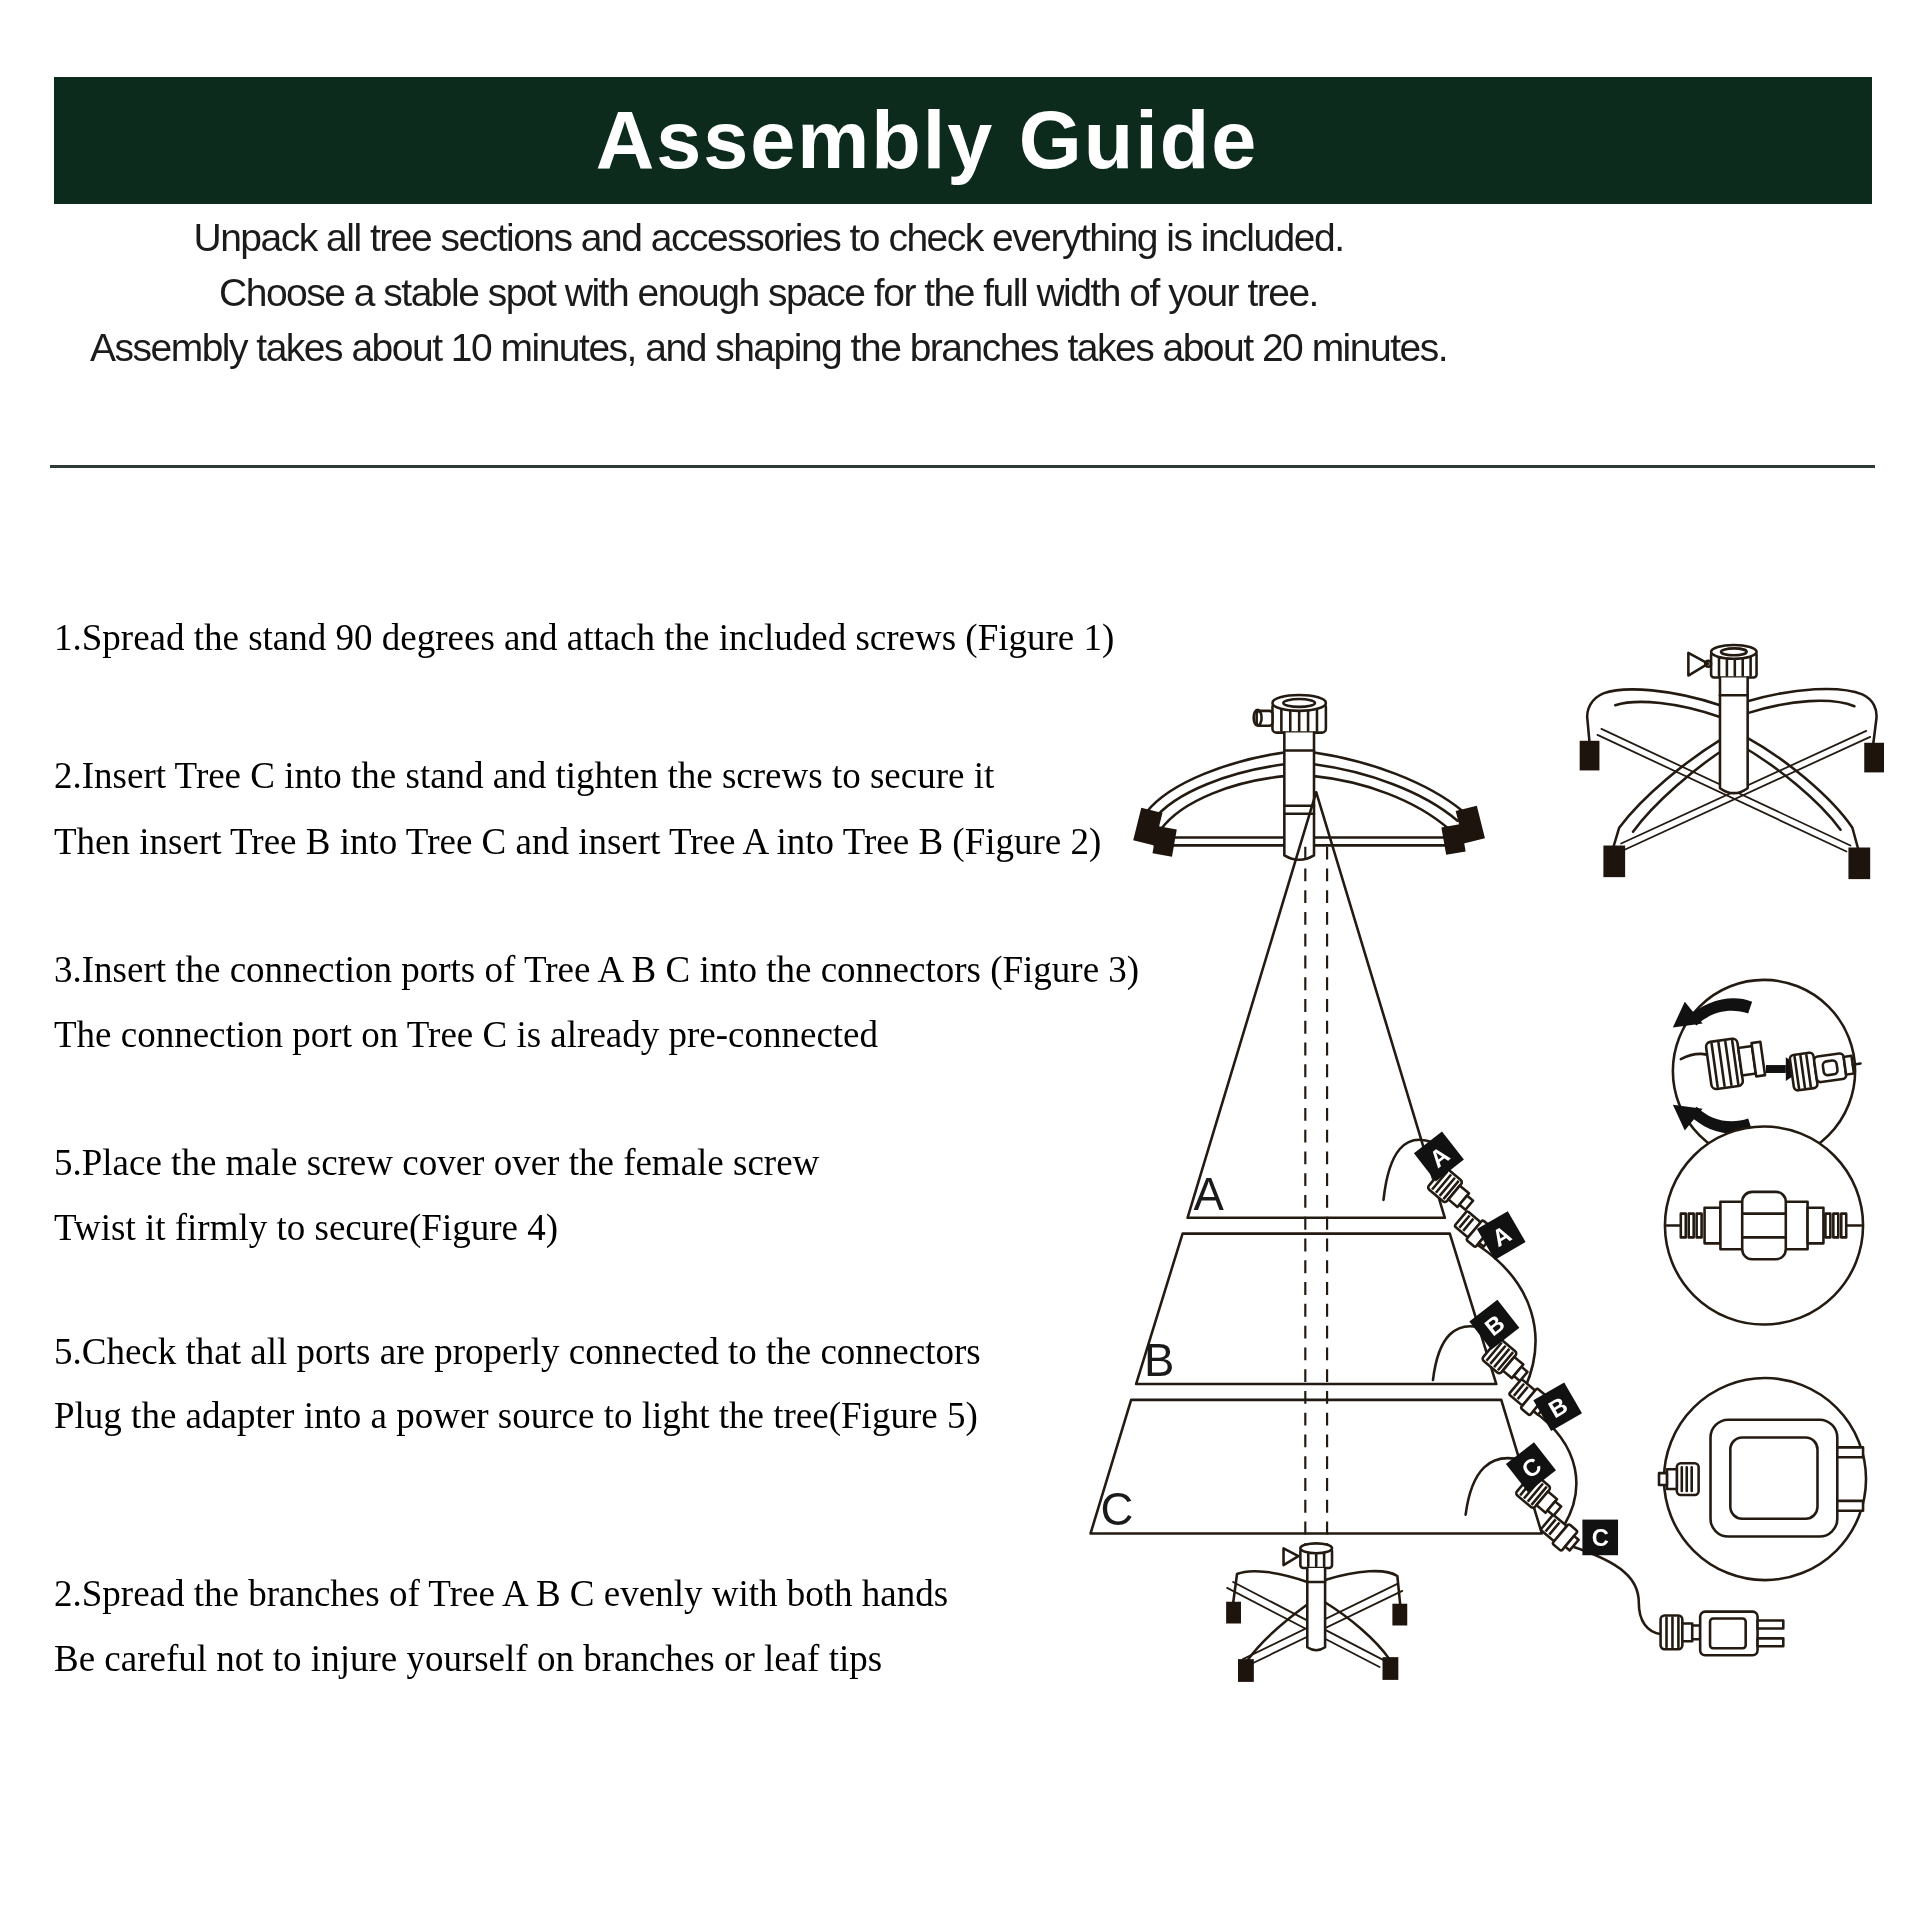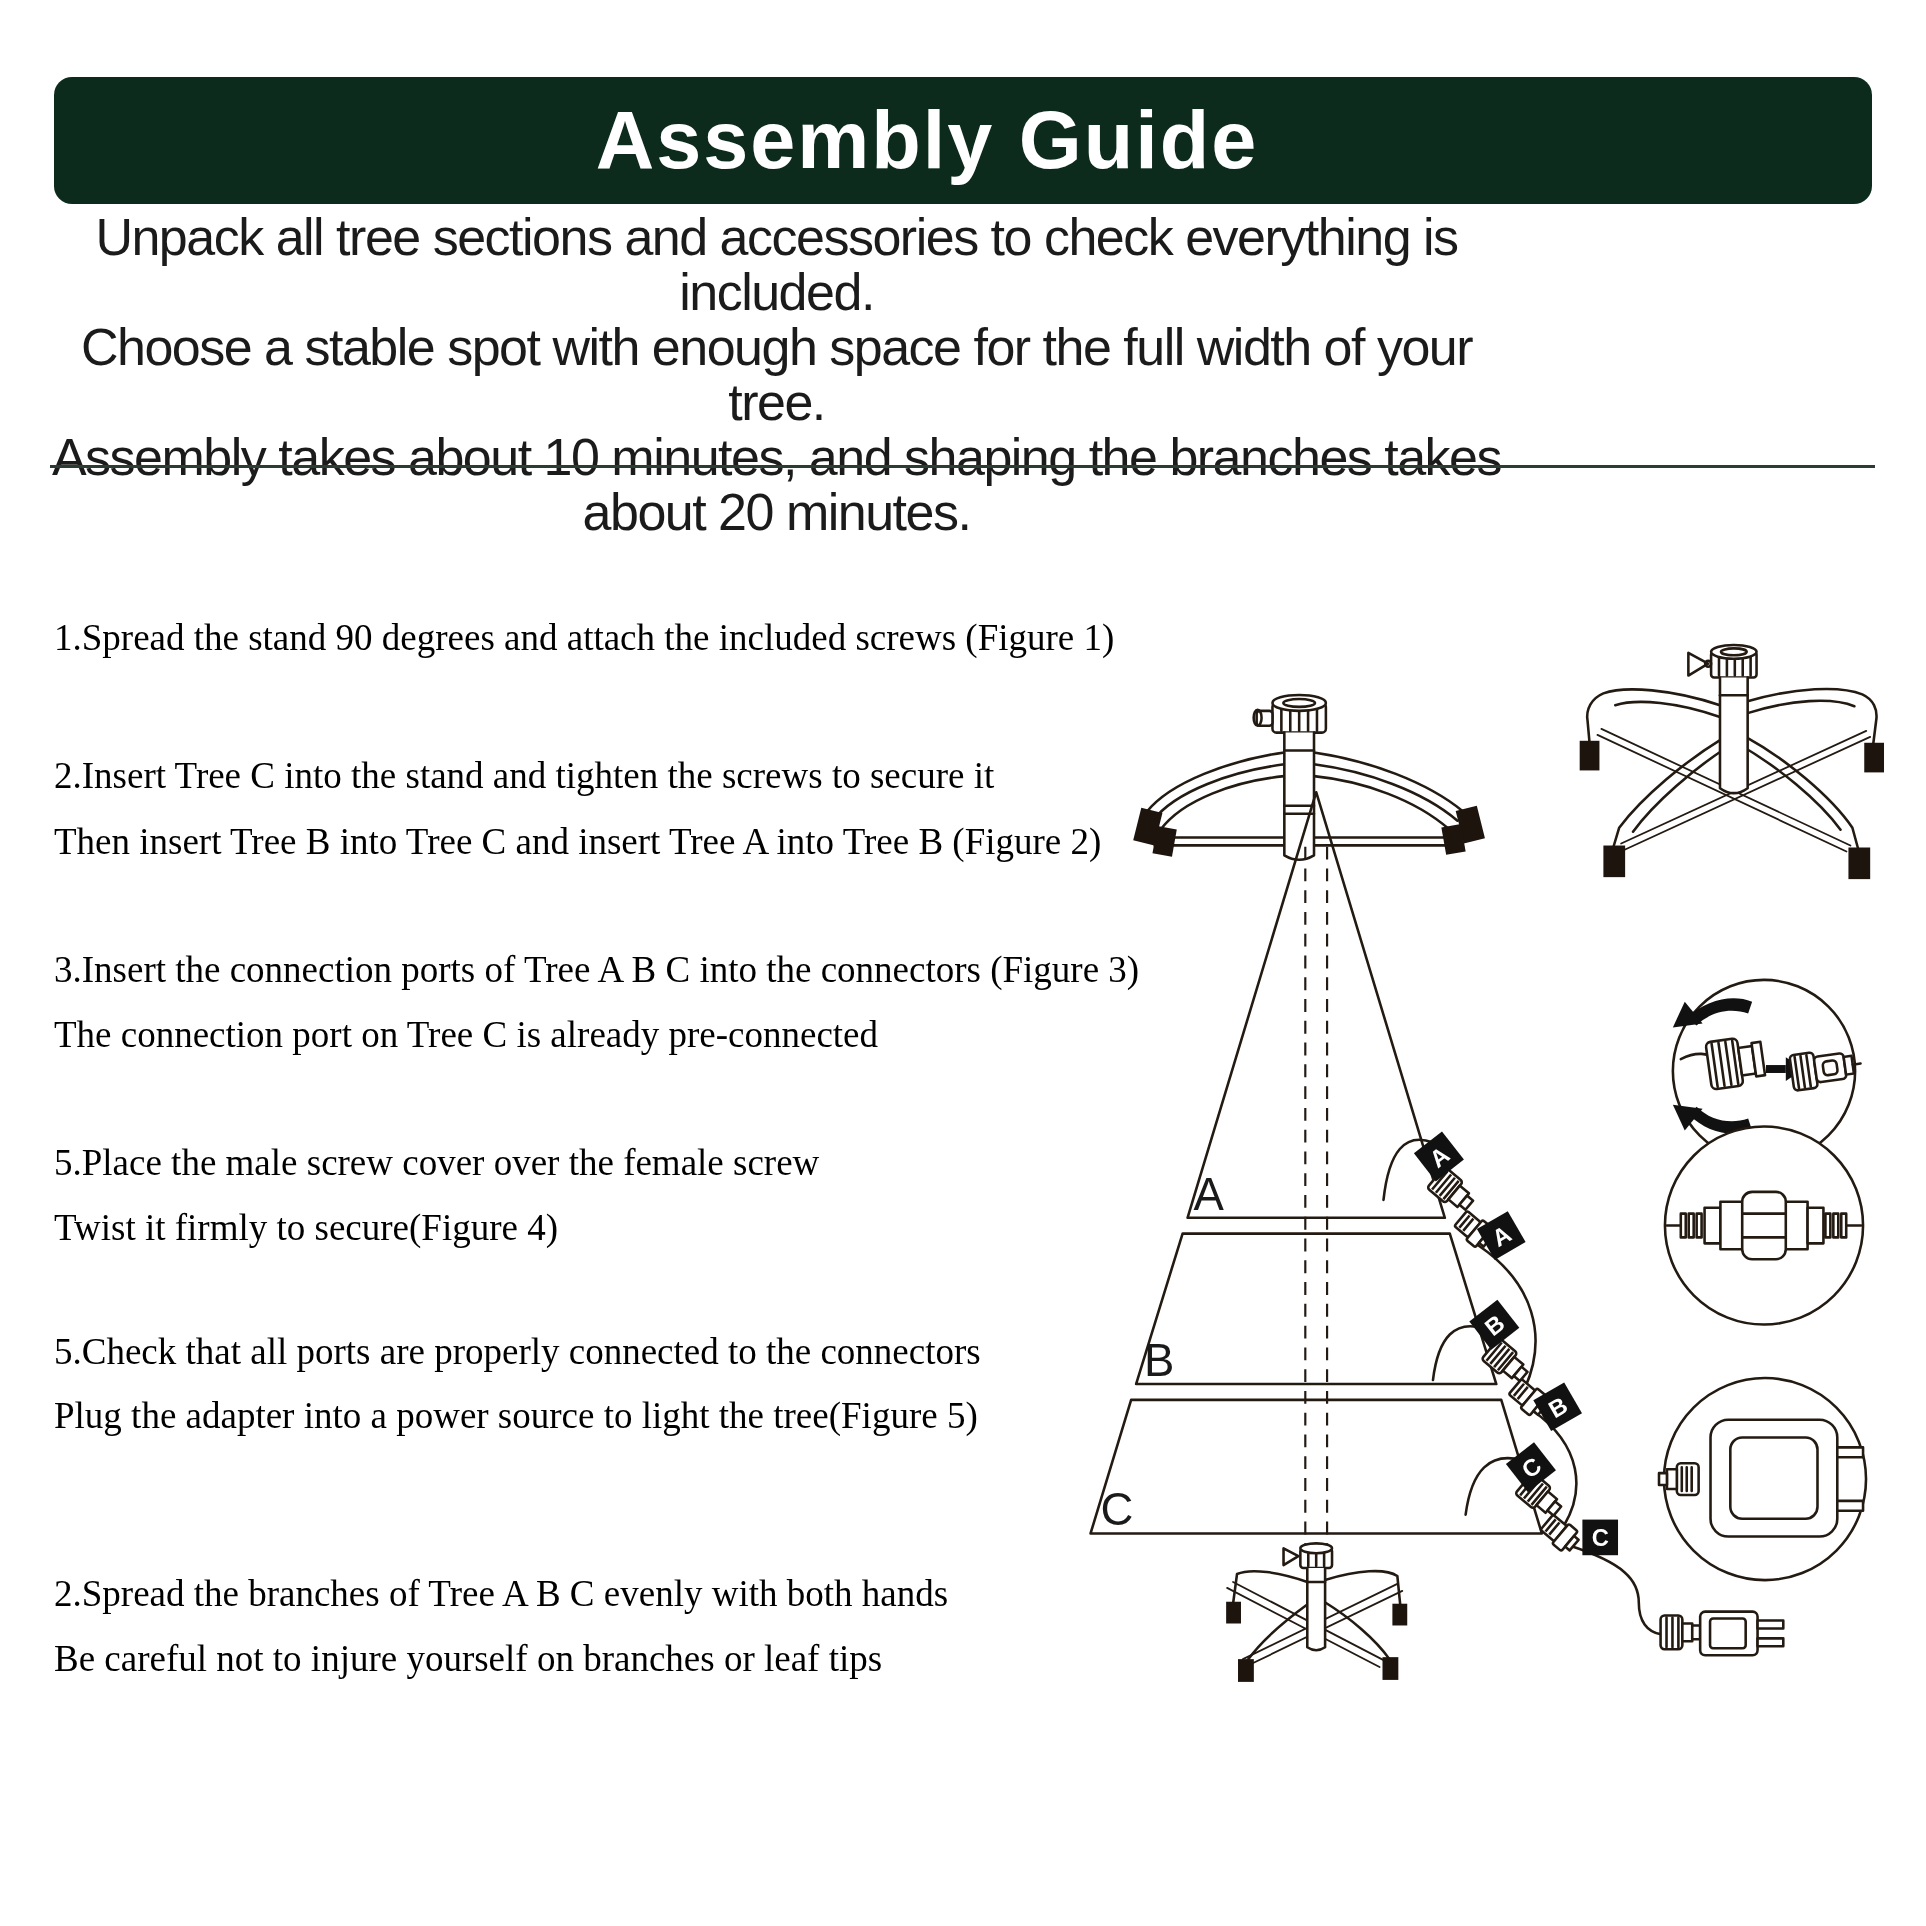--- a/index.html
+++ b/index.html
@@ -1,25 +1,25 @@
 <!DOCTYPE html>
 <html><head>
 <meta charset="utf-8">
 <style>
   html,body{margin:0;padding:0;background:#fff;}
   #page{position:relative;width:1927px;height:1927px;background:#fff;overflow:hidden;
         font-family:"Liberation Sans",sans-serif;color:#151515;}
   .abs{position:absolute;}
   
   #banner{left:54px;top:77px;width:1818px;height:127px;background:#0d2b1d;
-          display:flex;align-items:center;justify-content:center;padding-right:72px;box-sizing:border-box;border-radius:18px;}
+          display:flex;align-items:center;justify-content:center;padding-right:72px;box-sizing:border-box;}
   #banner h1{margin:0;color:#fff;font-size:81px;font-weight:700;letter-spacing:2px;
              font-family:"Liberation Sans",sans-serif;}
   
-  #intro{left:44px;top:210px;width:1465px;text-align:center;font-size:52px;line-height:55px;
+  #intro{left:36px;top:210px;width:1465px;text-align:center;font-size:39px;line-height:55px;
          letter-spacing:-1.5px;color:#1b1b1b;}
   
   #divider{left:50px;top:465px;width:1825px;height:3px;background:#2e3b35;}
   
   .step-line{position:absolute;left:54px;font-family:"Liberation Serif",serif;font-size:37px;
              color:#000;white-space:nowrap;}
   svg{position:absolute;overflow:visible;}
   .line{stroke:#231a12;stroke-width:2.6;fill:none;stroke-linecap:round;stroke-linejoin:round;}
   .linef{stroke:#231a12;stroke-width:2.6;fill:#ffffff;stroke-linejoin:round;}
   .thin{stroke:#231a12;stroke-width:1.8;fill:none;}

